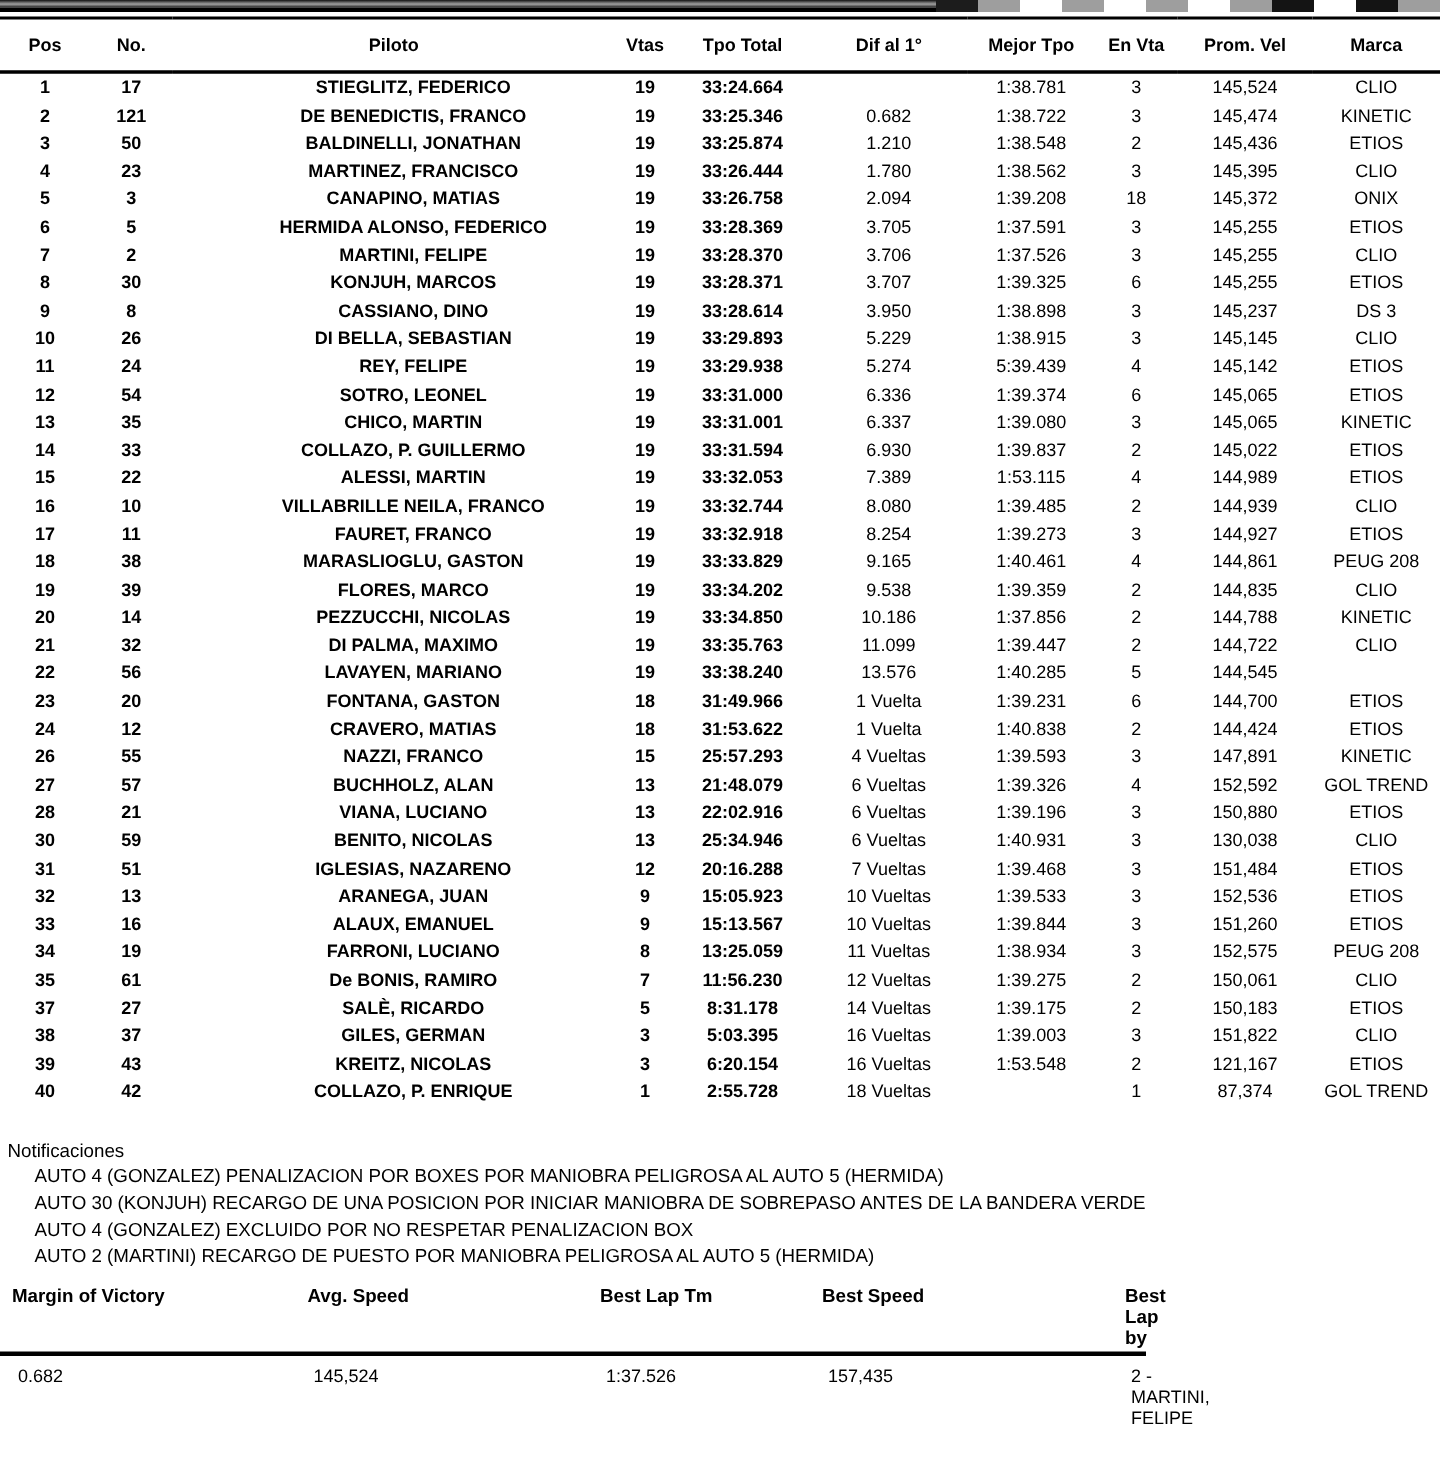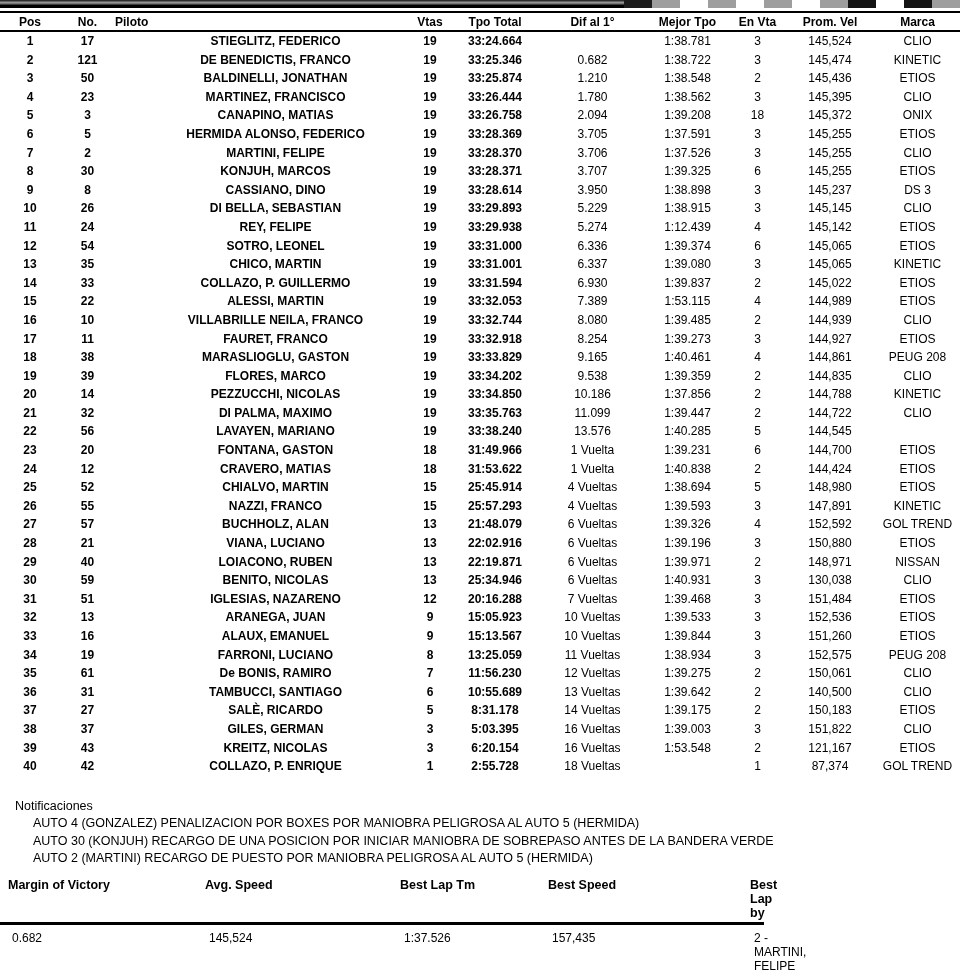--- a/index.html
+++ b/index.html
@@ -31,41 +31,41 @@
     width: 960px;
     border-collapse: collapse;
     table-layout: fixed;
     margin-top: 3px;
   }
   table.results thead th {
     font-size: 12px;
     font-weight: bold;
     border-top: 2px solid #000;
     border-bottom: 2px solid #000;
-    height: 19px;
+    height: 36px;
     vertical-align: middle;
     text-align: center;
     white-space: nowrap;
   }
   table.results td {
     font-size: 12px;
     height: 18.6px;
     line-height: 18.6px;
     vertical-align: middle;
     text-align: center;
     white-space: nowrap;
     overflow: hidden;
   }
   table.results td.c0, table.results td.c1, table.results td.c2,
   table.results td.c3, table.results td.c4 { font-weight: bold; }
   table.results th.c2, table.results td.c2 { text-align: center; padding-left: 26px; }
-  table.results th.c2 { text-align: left; padding-left: 0; }
+  table.results th.c2 { text-align: center; padding-left: 0; }
 
   
-  .notifications { margin-top: 22px; padding-left: 15px; }
+  .notifications { margin-top: 22px; padding-left: 5px; }
   .notifications .title { font-size: 12.5px; line-height: 17px; }
   .notifications ul { list-style: none; }
   .notifications li {
     font-size: 12.5px;
     line-height: 17.8px;
     padding-left: 18px;
     white-space: nowrap;
   }
 
   
@@ -251,21 +251,21 @@
         <td class="c8">145,145</td>
         <td class="c9">CLIO</td>
       </tr>
       <tr>
         <td class="c0">11</td>
         <td class="c1">24</td>
         <td class="c2">REY, FELIPE</td>
         <td class="c3">19</td>
         <td class="c4">33:29.938</td>
         <td class="c5">5.274</td>
-        <td class="c6">1:12.439</td>
+        <td class="c6">5:39.439</td>
         <td class="c7">4</td>
         <td class="c8">145,142</td>
         <td class="c9">ETIOS</td>
       </tr>
       <tr>
         <td class="c0">12</td>
         <td class="c1">54</td>
         <td class="c2">SOTRO, LEONEL</td>
         <td class="c3">19</td>
         <td class="c4">33:31.000</td>
@@ -410,32 +410,20 @@
       <tr>
         <td class="c0">24</td>
         <td class="c1">12</td>
         <td class="c2">CRAVERO, MATIAS</td>
         <td class="c3">18</td>
         <td class="c4">31:53.622</td>
         <td class="c5">1 Vuelta</td>
         <td class="c6">1:40.838</td>
         <td class="c7">2</td>
         <td class="c8">144,424</td>
-        <td class="c9">ETIOS</td>
-      </tr>
-      <tr>
-        <td class="c0">25</td>
-        <td class="c1">52</td>
-        <td class="c2">CHIALVO, MARTIN</td>
-        <td class="c3">15</td>
-        <td class="c4">25:45.914</td>
-        <td class="c5">4 Vueltas</td>
-        <td class="c6">1:38.694</td>
-        <td class="c7">5</td>
-        <td class="c8">148,980</td>
         <td class="c9">ETIOS</td>
       </tr>
       <tr>
         <td class="c0">26</td>
         <td class="c1">55</td>
         <td class="c2">NAZZI, FRANCO</td>
         <td class="c3">15</td>
         <td class="c4">25:57.293</td>
         <td class="c5">4 Vueltas</td>
         <td class="c6">1:39.593</td>
@@ -461,32 +449,20 @@
         <td class="c2">VIANA, LUCIANO</td>
         <td class="c3">13</td>
         <td class="c4">22:02.916</td>
         <td class="c5">6 Vueltas</td>
         <td class="c6">1:39.196</td>
         <td class="c7">3</td>
         <td class="c8">150,880</td>
         <td class="c9">ETIOS</td>
       </tr>
       <tr>
-        <td class="c0">29</td>
-        <td class="c1">40</td>
-        <td class="c2">LOIACONO, RUBEN</td>
-        <td class="c3">13</td>
-        <td class="c4">22:19.871</td>
-        <td class="c5">6 Vueltas</td>
-        <td class="c6">1:39.971</td>
-        <td class="c7">2</td>
-        <td class="c8">148,971</td>
-        <td class="c9">NISSAN</td>
-      </tr>
-      <tr>
         <td class="c0">30</td>
         <td class="c1">59</td>
         <td class="c2">BENITO, NICOLAS</td>
         <td class="c3">13</td>
         <td class="c4">25:34.946</td>
         <td class="c5">6 Vueltas</td>
         <td class="c6">1:40.931</td>
         <td class="c7">3</td>
         <td class="c8">130,038</td>
         <td class="c9">CLIO</td>
@@ -542,32 +518,20 @@
       <tr>
         <td class="c0">35</td>
         <td class="c1">61</td>
         <td class="c2">De BONIS, RAMIRO</td>
         <td class="c3">7</td>
         <td class="c4">11:56.230</td>
         <td class="c5">12 Vueltas</td>
         <td class="c6">1:39.275</td>
         <td class="c7">2</td>
         <td class="c8">150,061</td>
-        <td class="c9">CLIO</td>
-      </tr>
-      <tr>
-        <td class="c0">36</td>
-        <td class="c1">31</td>
-        <td class="c2">TAMBUCCI, SANTIAGO</td>
-        <td class="c3">6</td>
-        <td class="c4">10:55.689</td>
-        <td class="c5">13 Vueltas</td>
-        <td class="c6">1:39.642</td>
-        <td class="c7">2</td>
-        <td class="c8">140,500</td>
         <td class="c9">CLIO</td>
       </tr>
       <tr>
         <td class="c0">37</td>
         <td class="c1">27</td>
         <td class="c2">SALÈ, RICARDO</td>
         <td class="c3">5</td>
         <td class="c4">8:31.178</td>
         <td class="c5">14 Vueltas</td>
         <td class="c6">1:39.175</td>
@@ -612,20 +576,21 @@
         <td class="c9">GOL TREND</td>
       </tr>
     </tbody>
 </table>
 
 <div class="notifications">
   <div class="title">Notificaciones</div>
   <ul>
       <li>AUTO 4 (GONZALEZ) PENALIZACION POR BOXES POR MANIOBRA PELIGROSA AL AUTO 5 (HERMIDA)</li>
       <li>AUTO 30 (KONJUH) RECARGO DE UNA POSICION POR INICIAR MANIOBRA DE SOBREPASO ANTES DE LA BANDERA VERDE</li>
+      <li>AUTO 4 (GONZALEZ) EXCLUIDO POR NO RESPETAR PENALIZACION BOX</li>
       <li>AUTO 2 (MARTINI) RECARGO DE PUESTO POR MANIOBRA PELIGROSA AL AUTO 5 (HERMIDA)</li>
     </ul>
 </div>
 
 <div class="summary">
   <div class="row labels">
     <div>Margin of Victory</div>
     <div>Avg. Speed</div>
     <div>Best Lap Tm</div>
     <div>Best Speed</div>

